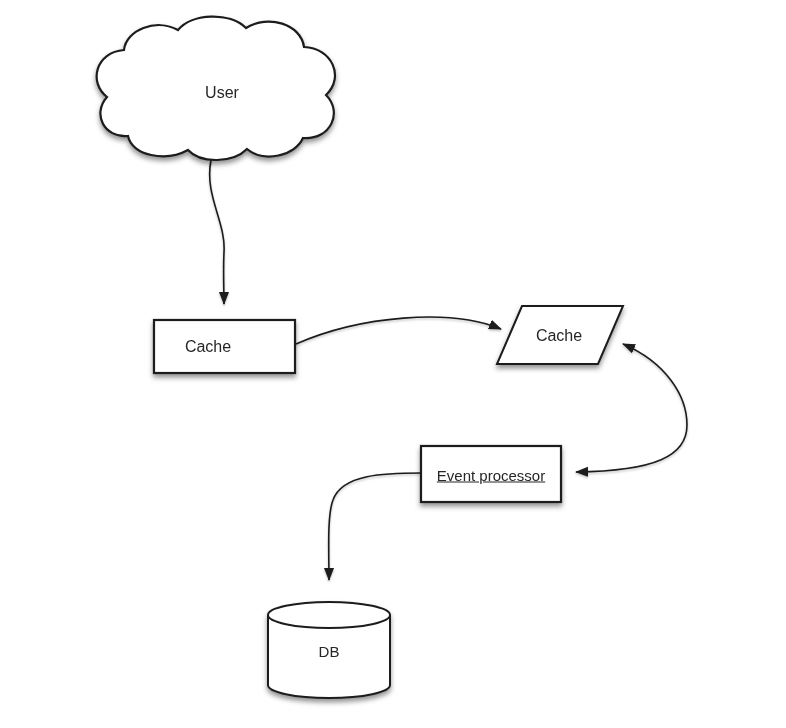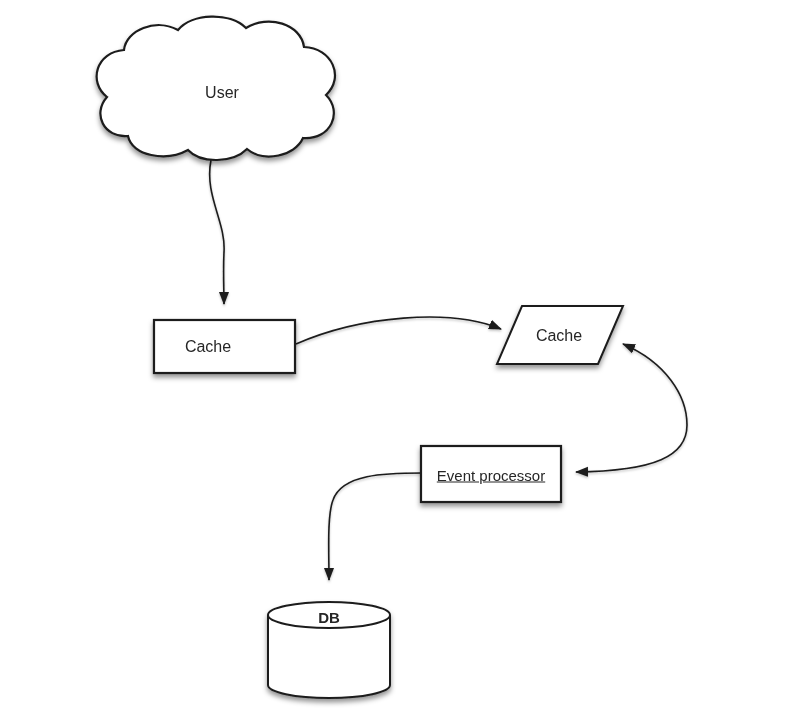--- a/index.html
+++ b/index.html
@@ -95,19 +95,19 @@
   </svg>
 
   <div class="lbl node-lbl" style="left:222px; top:93px;">User</div>
 
   <div class="lbl node-lbl" style="left:208px; top:347px;">Cache</div>
 
   <div class="lbl node-lbl" style="left:559px; top:336px;">Cache</div>
 
   <div class="lbl node-lbl small" style="left:491px; top:475px;text-decoration:underline;">Event processor</div>
 
-  <div class="lbl node-lbl small" style="left:329px; top:617px;font-weight:bold;">DB</div>
+  <div class="lbl node-lbl small" style="left:329px; top:651px;">DB</div>
 
 
 
 
 
 </div>
 
 </body></html>

